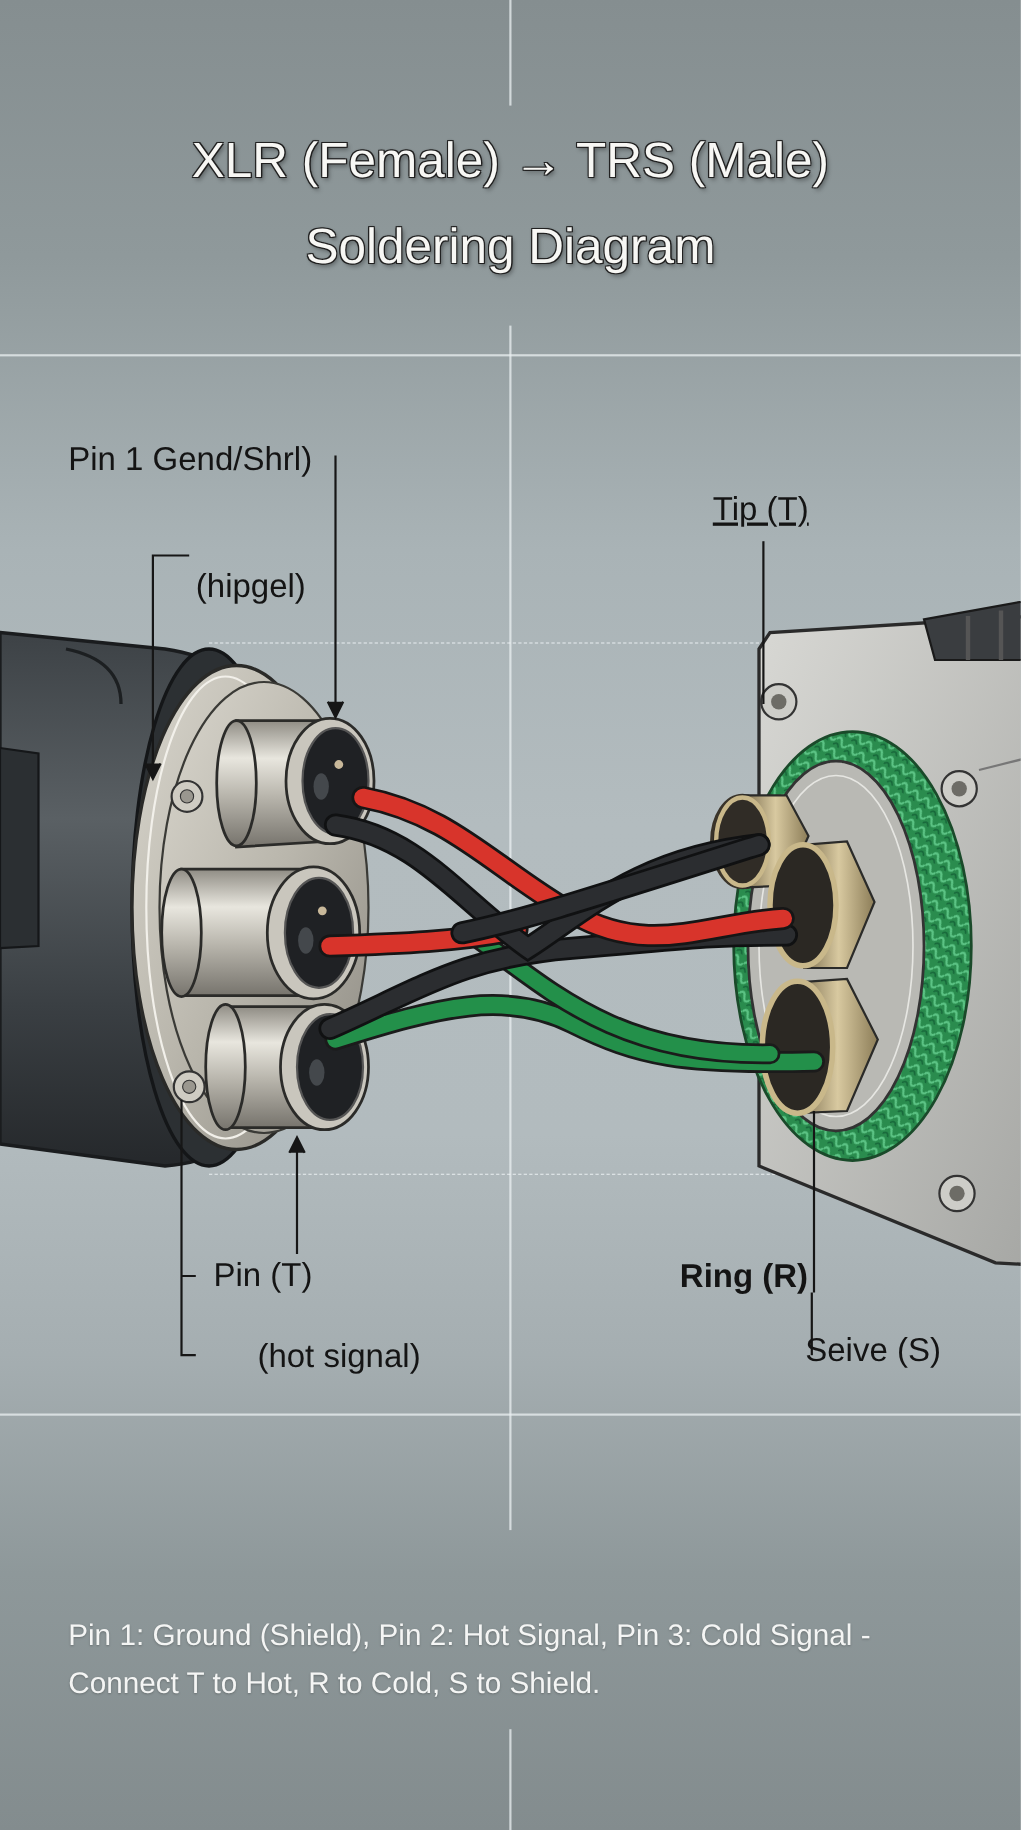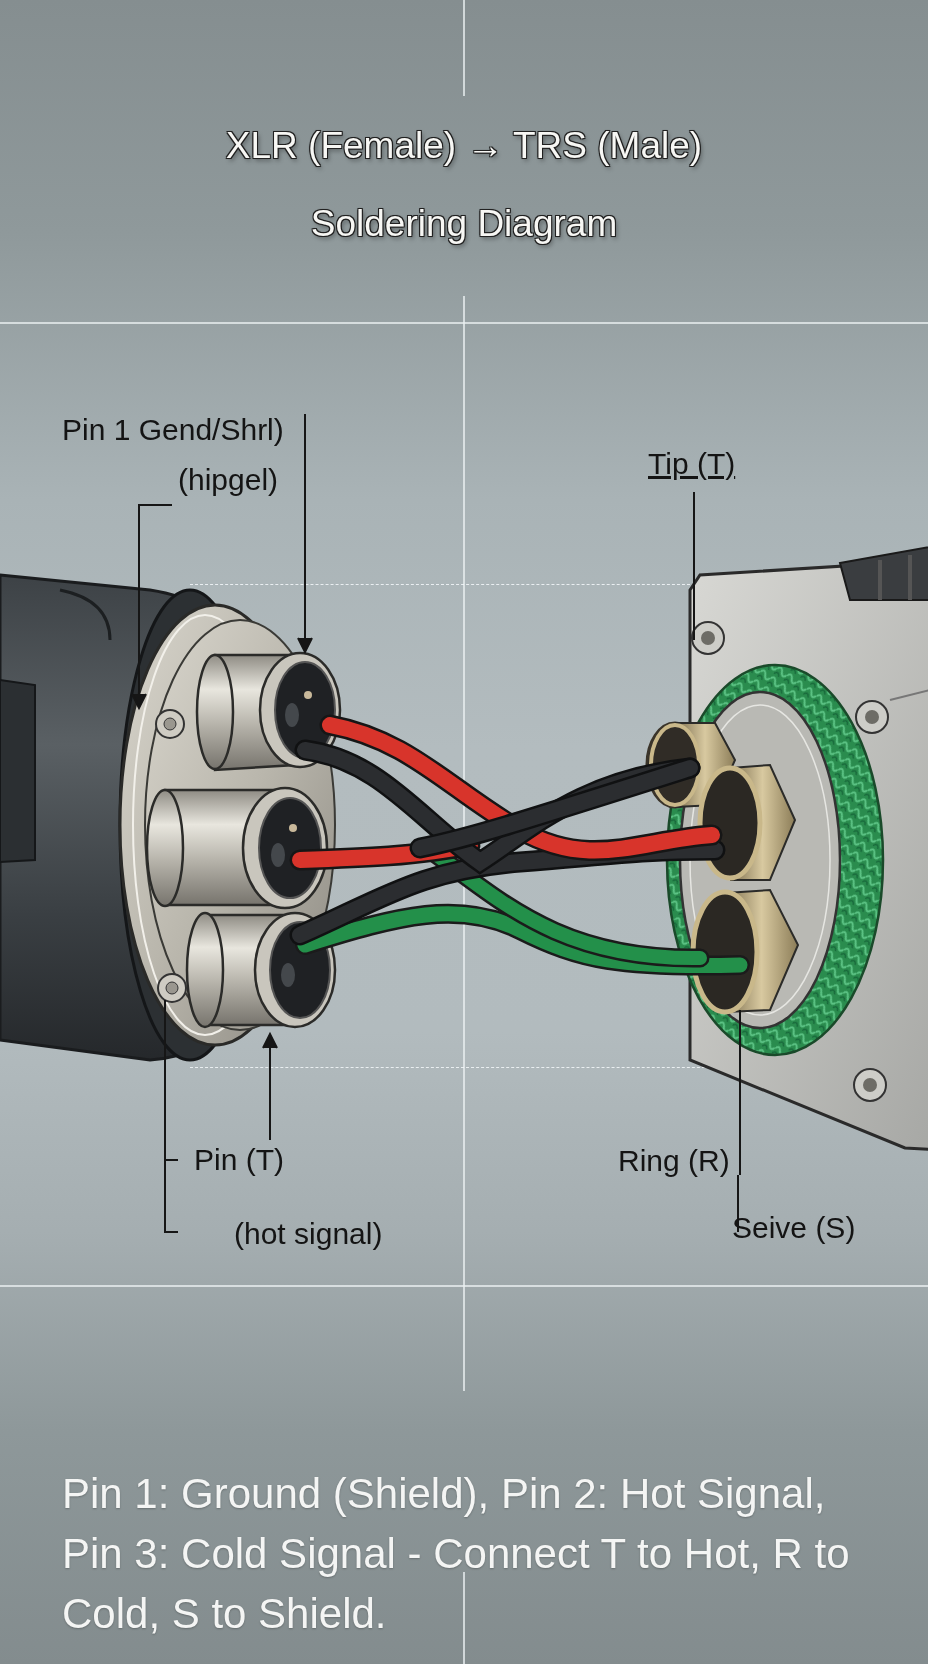--- a/index.html
+++ b/index.html
@@ -2,25 +2,25 @@
 <html><head>
 <meta charset="utf-8">
 <style>
   html,body{margin:0;padding:0;}
   body{width:928px;height:1664px;overflow:hidden;position:relative;
     background:linear-gradient(180deg,#858e90 0%,#8f999b 14%,#a9b3b6 30%,#b3bcbf 45%,#b2bbbe 62%,#a5aeb1 74%,#8e989a 86%,#838c8e 100%);
     font-family:"Liberation Sans",sans-serif;}
   .guide{position:absolute;background:rgba(235,240,242,0.75);}
   .dash{position:absolute;height:0;border-top:1.5px dashed rgba(245,248,250,0.85);}
   .title{position:absolute;left:0;width:928px;text-align:center;color:#f7f7f4;
-    font-size:37px;line-height:64px;font-family:"Liberation Sans",sans-serif;
+    font-size:45px;line-height:64px;font-family:"Liberation Sans",sans-serif;
     -webkit-text-stroke:1.2px #1e1e1e;paint-order:stroke fill;
     text-shadow:0 0 2px #222,1px 1px 0 #222,-1px -1px 0 #222,1px -1px 0 #222,-1px 1px 0 #222,2px 3px 4px rgba(0,0,0,0.35);}
   .lbl{position:absolute;color:#141414;font-size:30px;line-height:36px;white-space:nowrap;}
-  .caption{position:absolute;left:62px;top:1464px;width:820px;color:#f4f5f4;font-size:42px;line-height:60px;
+  .caption{position:absolute;left:62px;top:1464px;width:820px;color:#f4f5f4;font-size:27px;line-height:44px;
     text-shadow:0 1px 2px rgba(0,0,0,0.25);}
   svg{position:absolute;left:0;top:0;}
 </style>
 </head>
 <body>
 
 <div class="guide" style="left:463px;top:0;width:1.5px;height:96px;"></div>
 <div class="guide" style="left:0;top:322px;width:928px;height:1.5px;"></div>
 <div class="guide" style="left:463px;top:296px;width:1.5px;height:1095px;"></div>
 <div class="guide" style="left:0;top:1285px;width:928px;height:1.5px;"></div>
@@ -157,21 +157,21 @@
     <path d="M132 694 L139 708 L146 694" fill="#161616"></path>
     <path d="M694 492 L694 640"></path>
     <path d="M270 1035 L270 1140"></path>
     <path d="M263 1048 L270 1034 L277 1048" fill="#161616"></path>
     <path d="M165 1000 L165 1232 L178 1232 M165 1160 L178 1160"></path>
     <path d="M740 1010 L740 1175"></path>
     <path d="M738 1175 L738 1232"></path>
   </g>
 </svg>
 
-<div class="lbl" style="left:62px;top:412px;">Pin 1 Gend/Shrl)</div>
-<div class="lbl" style="left:178px;top:462px;">(hipgel)</div>
+<div class="lbl" style="left:62px;top:400px;">Pin 1 Gend/Shrl)</div>
+<div class="lbl" style="left:178px;top:516px;">(hipgel)</div>
 <div class="lbl" style="left:648px;top:446px;text-decoration:underline;">Tip (T)</div>
 <div class="lbl" style="left:194px;top:1142px;">Pin (T)</div>
 <div class="lbl" style="left:194px;top:1216px;margin-left:40px;">(hot signal)</div>
-<div class="lbl" style="left:618px;top:1143px;">Ring (R)</div>
+<div class="lbl" style="left:618px;top:1143px;font-weight:bold;">Ring (R)</div>
 <div class="lbl" style="left:732px;top:1210px;">Seive (S)</div>
 
 <div class="caption">Pin 1: Ground (Shield), Pin 2: Hot Signal, Pin 3: Cold Signal - Connect T to Hot, R to Cold, S to Shield.</div>
 
 </body></html>

